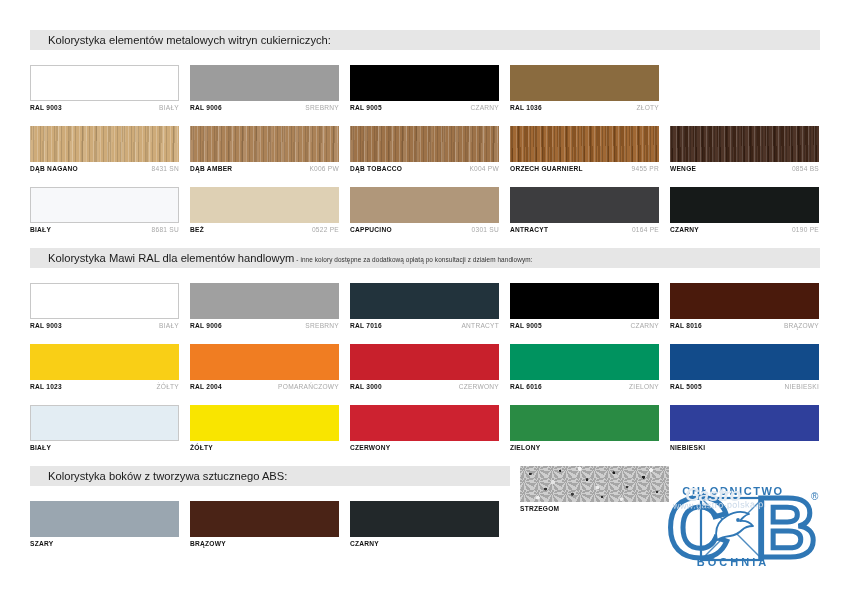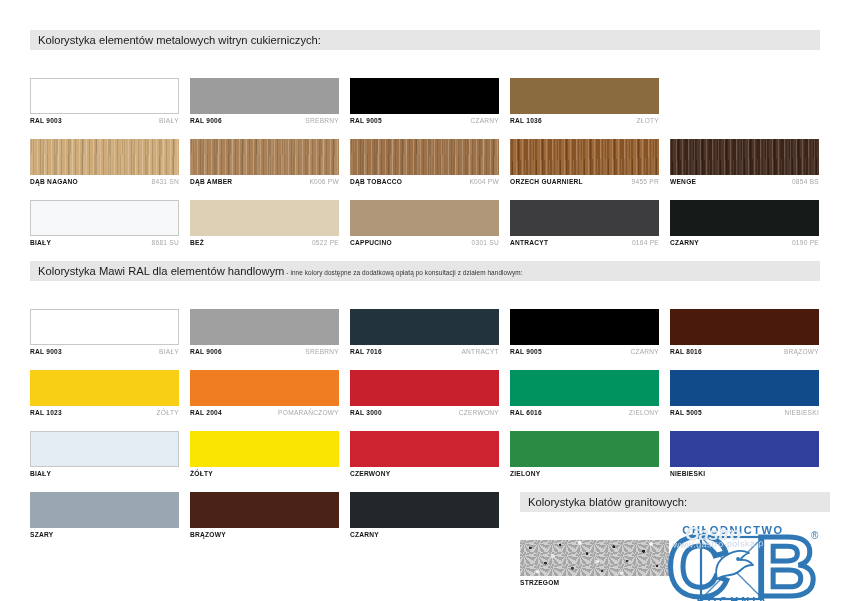--- a/index.html
+++ b/index.html
@@ -16,26 +16,26 @@
     box-sizing:border-box;
     padding:30px 30px 0 30px;
   }
   .section{ margin-bottom:0; }
 
   
   .sec-head{
     background:#e6e6e6;
     height:20px;
     line-height:20px;
-    padding-left:8px;
+    padding-left:18px;
     font-size:11.2px;
     color:#1a1a1a;
     white-space:nowrap;
     overflow:hidden;
-    margin-bottom:28px;
+    margin-bottom:15px;
   }
   .sec-head .sub{
     font-size:6.4px;
     color:#333;
     letter-spacing:.1px;
   }
 
   
   .row{
     display:flex;
@@ -394,20 +394,21 @@
           <div class="chip" style="background: rgb(47, 63, 155);"></div>
           <div class="labels">
             <span class="nm">NIEBIESKI</span>
             <span class="code"></span>
           </div>
         </div>
       </div>
     </div>
     <div class="bottom">
       <div class="bcol-left">
+        <div class="sec-head"><span>Kolorystyka boków z tworzywa sztucznego ABS:</span></div>
         <div class="row">
           <div class="cell">
             <div class="chip" style="background: rgb(154, 166, 176);"></div>
             <div class="labels">
               <span class="nm">SZARY</span>
               <span class="code"></span>
             </div>
           </div>
           <div class="cell">
             <div class="chip" style="background: rgb(74, 35, 22);"></div>
@@ -419,21 +420,20 @@
           <div class="cell">
             <div class="chip" style="background: rgb(34, 40, 42);"></div>
             <div class="labels">
               <span class="nm">CZARNY</span>
               <span class="code"></span>
             </div>
           </div>
         </div>
       </div>
       <div class="bcol-right">
-        <div class="sec-head"><span>Kolorystyka blatów granitowych:</span></div>
         <div class="row">
           <div class="cell">
             <div class="chip" style="background: rgb(185, 185, 185);">
               <div class="tex-granite"></div>
             </div>
             <div class="labels">
               <span class="nm">STRZEGOM</span>
               <span class="code"></span>
             </div>
           </div>

